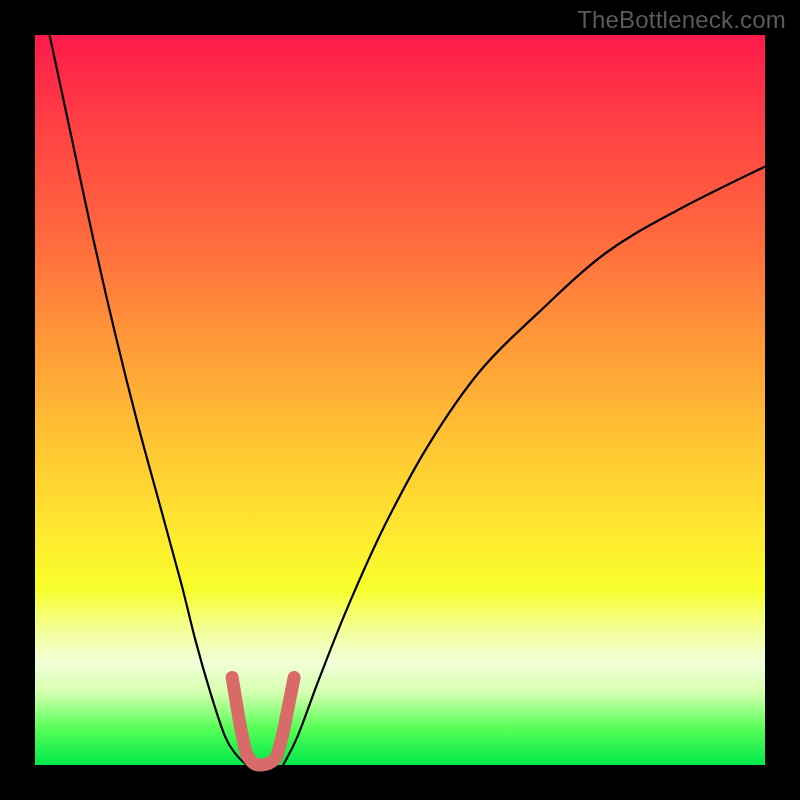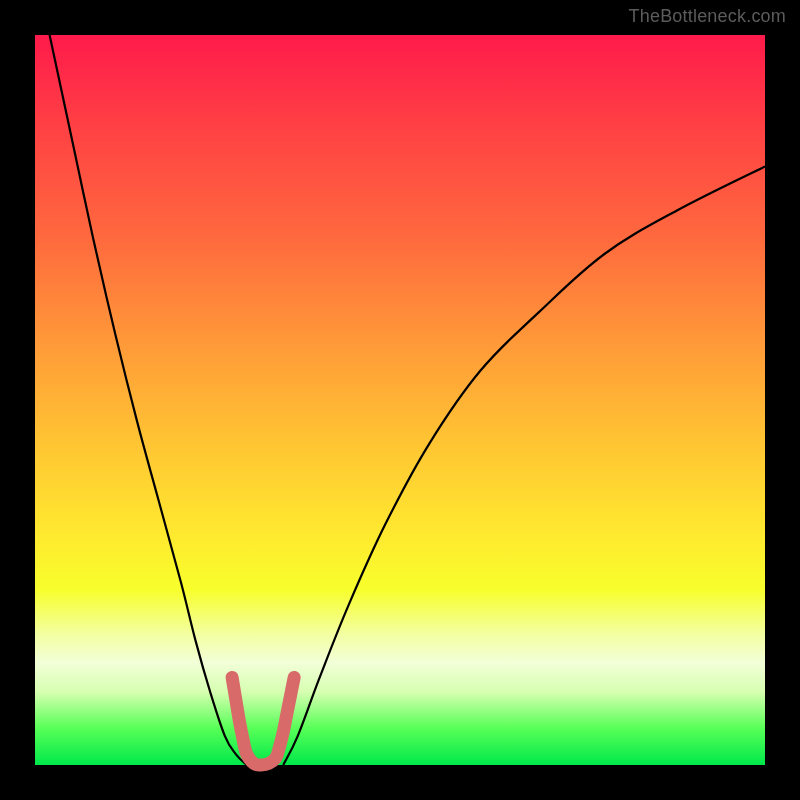--- a/index.html
+++ b/index.html
@@ -39,21 +39,21 @@
       #d6ffb0 90%,
       #57ff57 95%,
       #00e84a 100%
     );
   }
   .attribution {
     position: absolute;
     top: 6px;
     right: 14px;
     color: #5b5b5b;
-    font-size: 18px;
+    font-size: 24px;
     font-weight: 400;
     letter-spacing: 0.2px;
   }
   svg.curves {
     position: absolute;
     left: 0;
     top: 0;
     width: 730px;
     height: 730px;
     overflow: visible;

